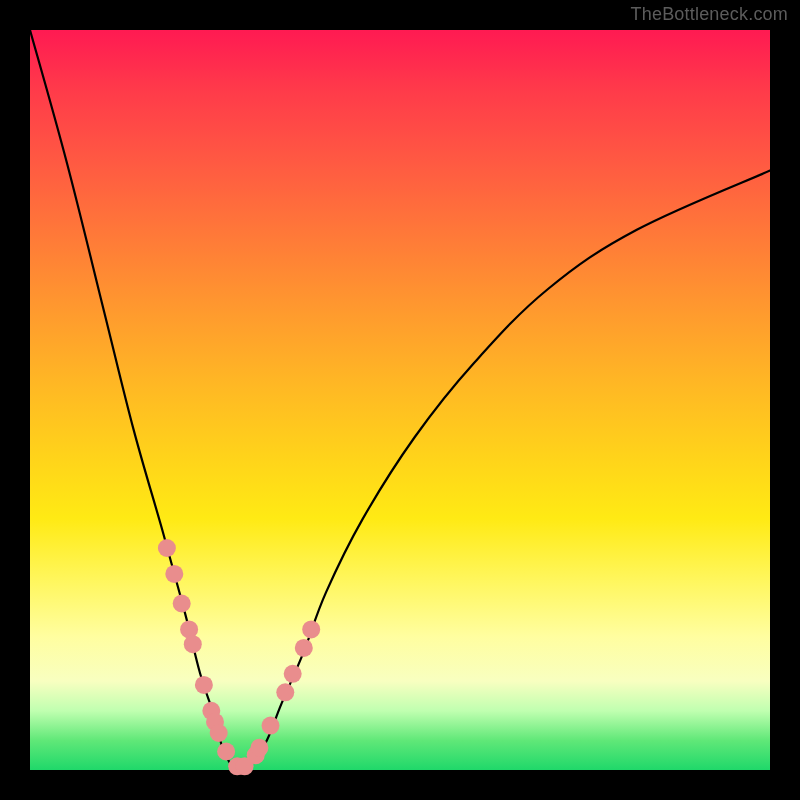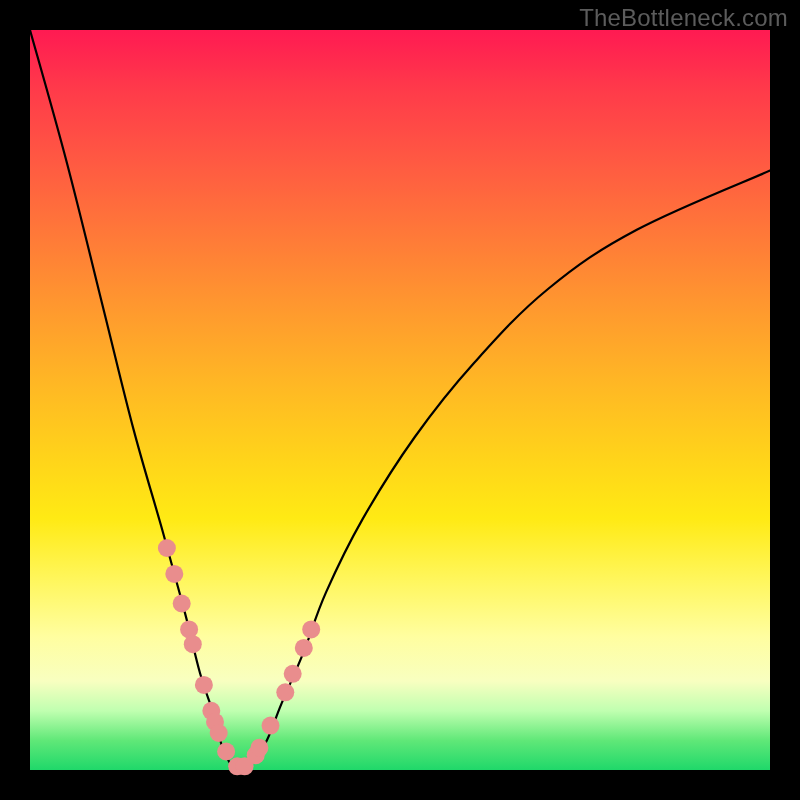--- a/index.html
+++ b/index.html
@@ -47,21 +47,21 @@
     top: 0;
     width: 740px;
     height: 740px;
     overflow: visible;
   }
   .watermark {
     position: absolute;
     top: 4px;
     right: 12px;
     color: #5c5c5c;
-    font-size: 24px;
+    font-size: 18px;
     letter-spacing: 0.2px;
     user-select: none;
   }
 </style>
 </head>
 <body>
 
 <div class="frame">
   <div class="plot-area">
     <svg class="curve" viewBox="0 0 740 740">

